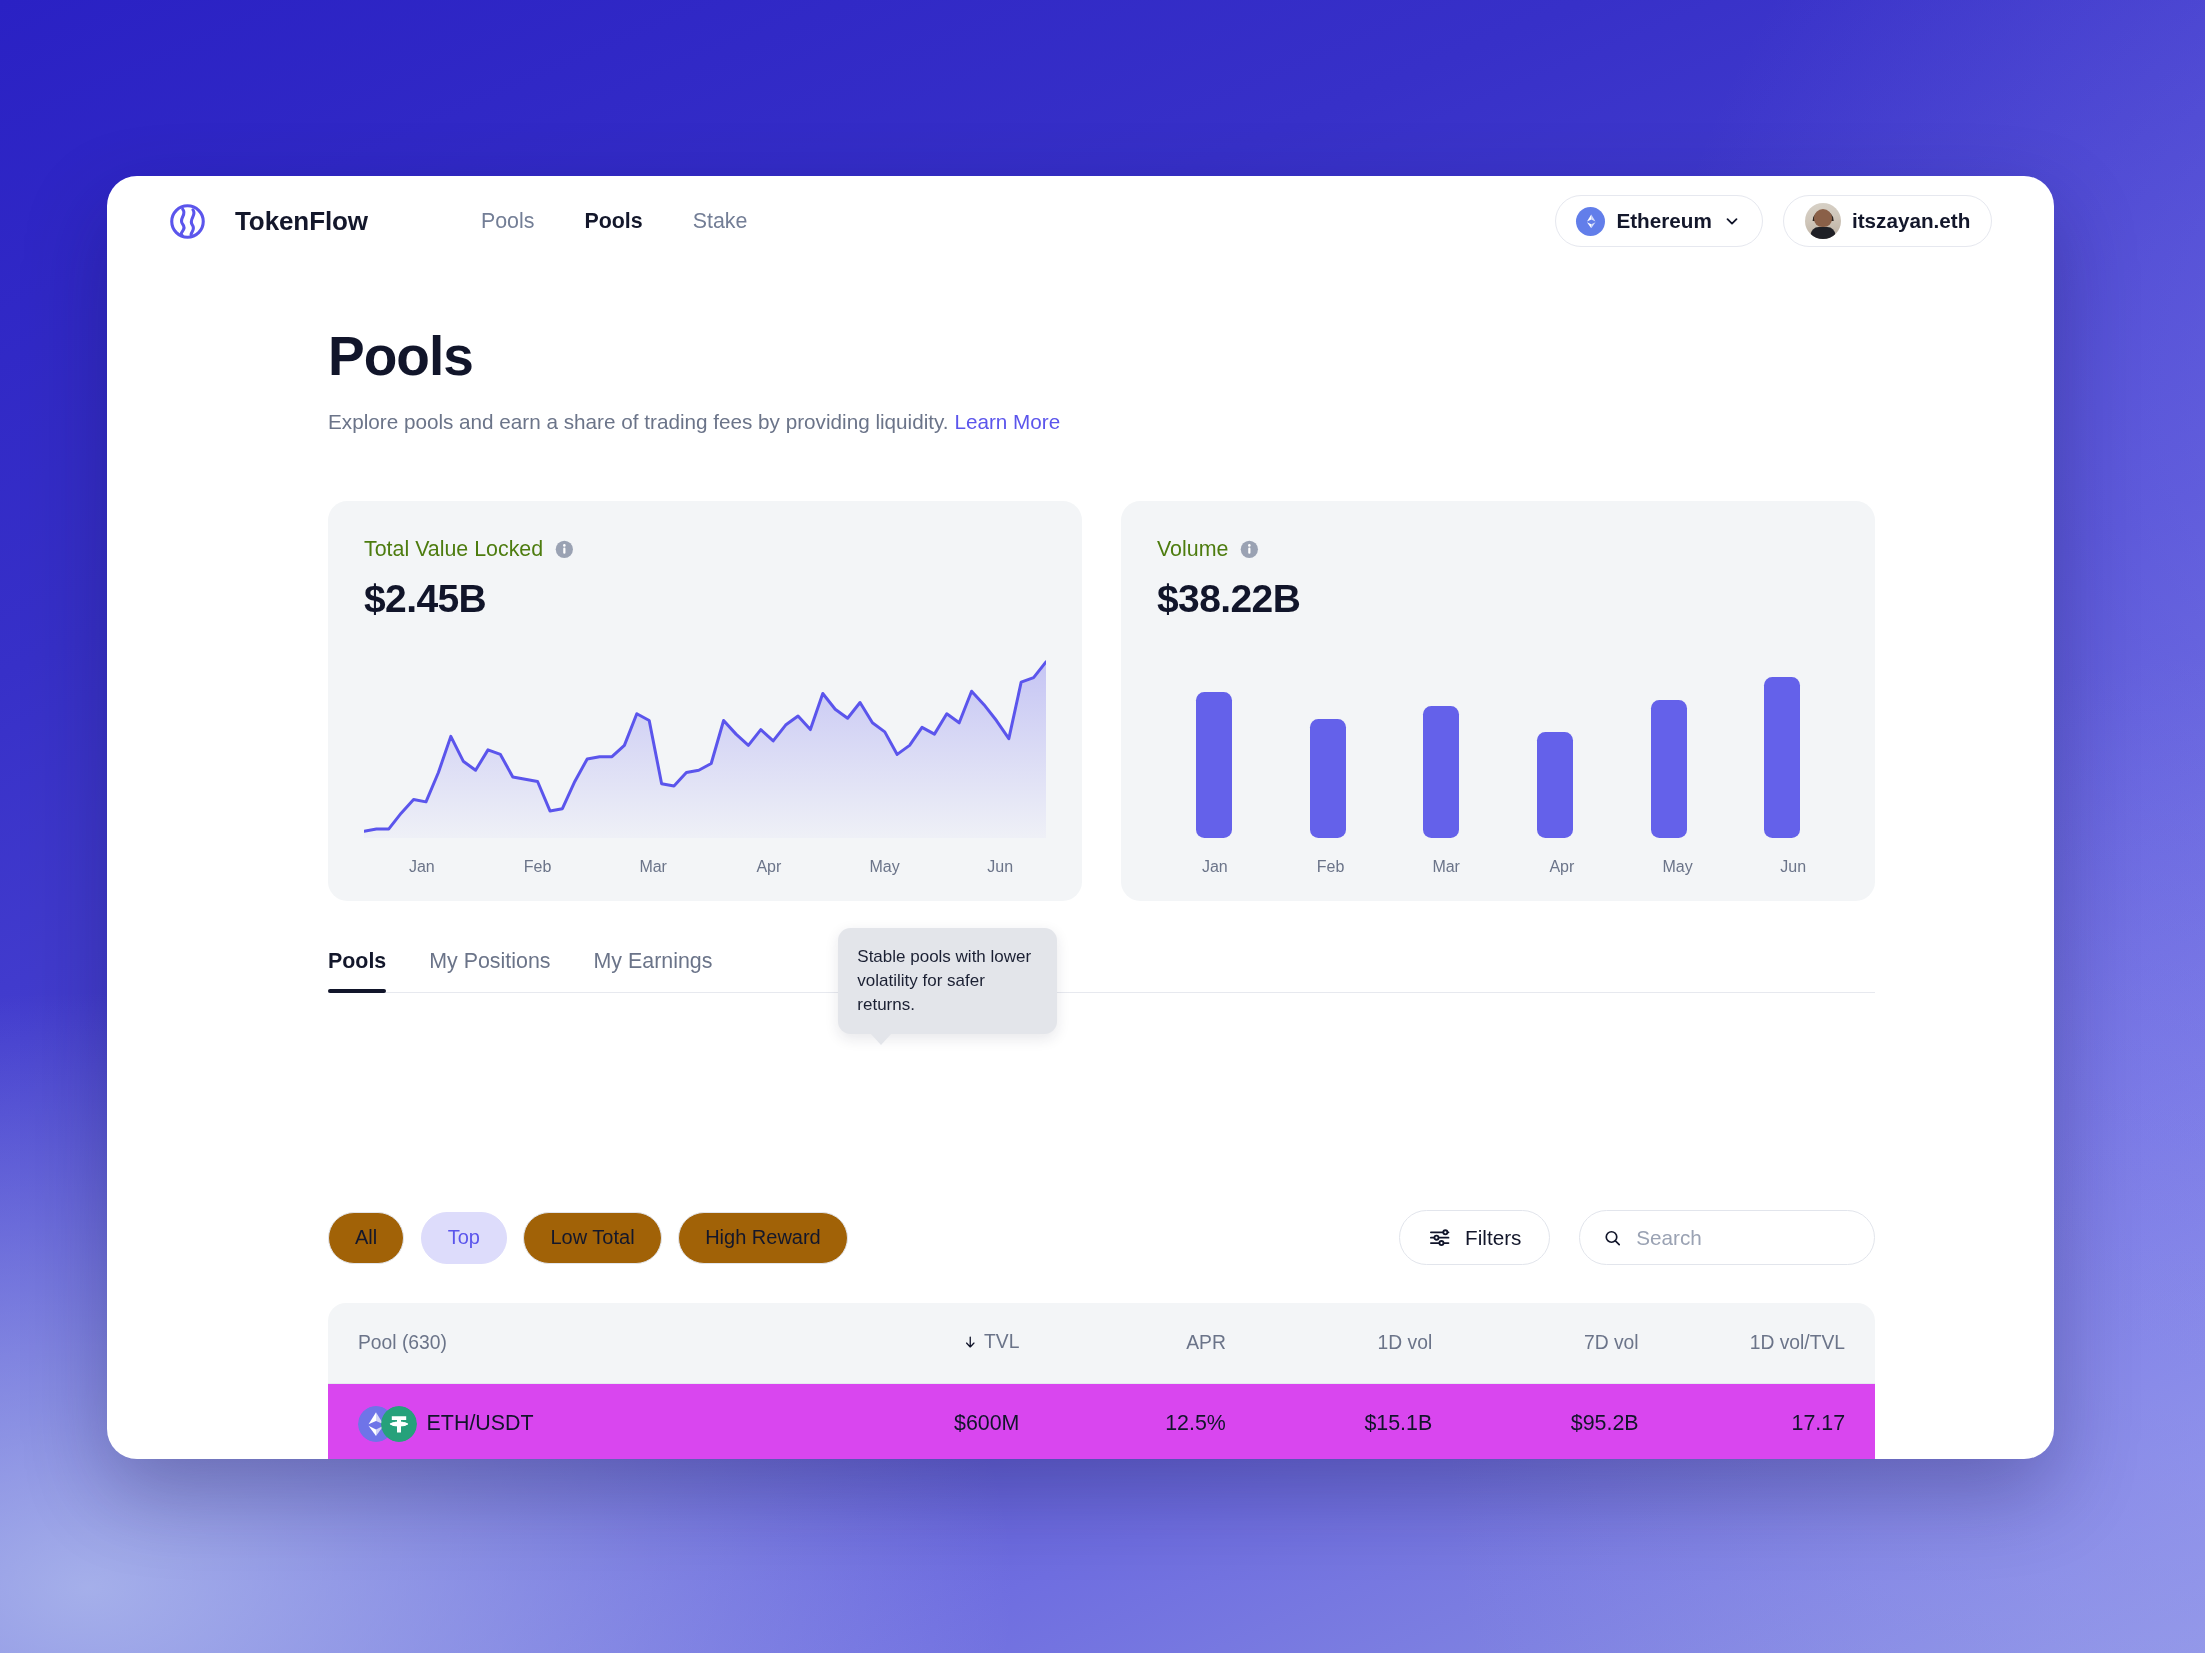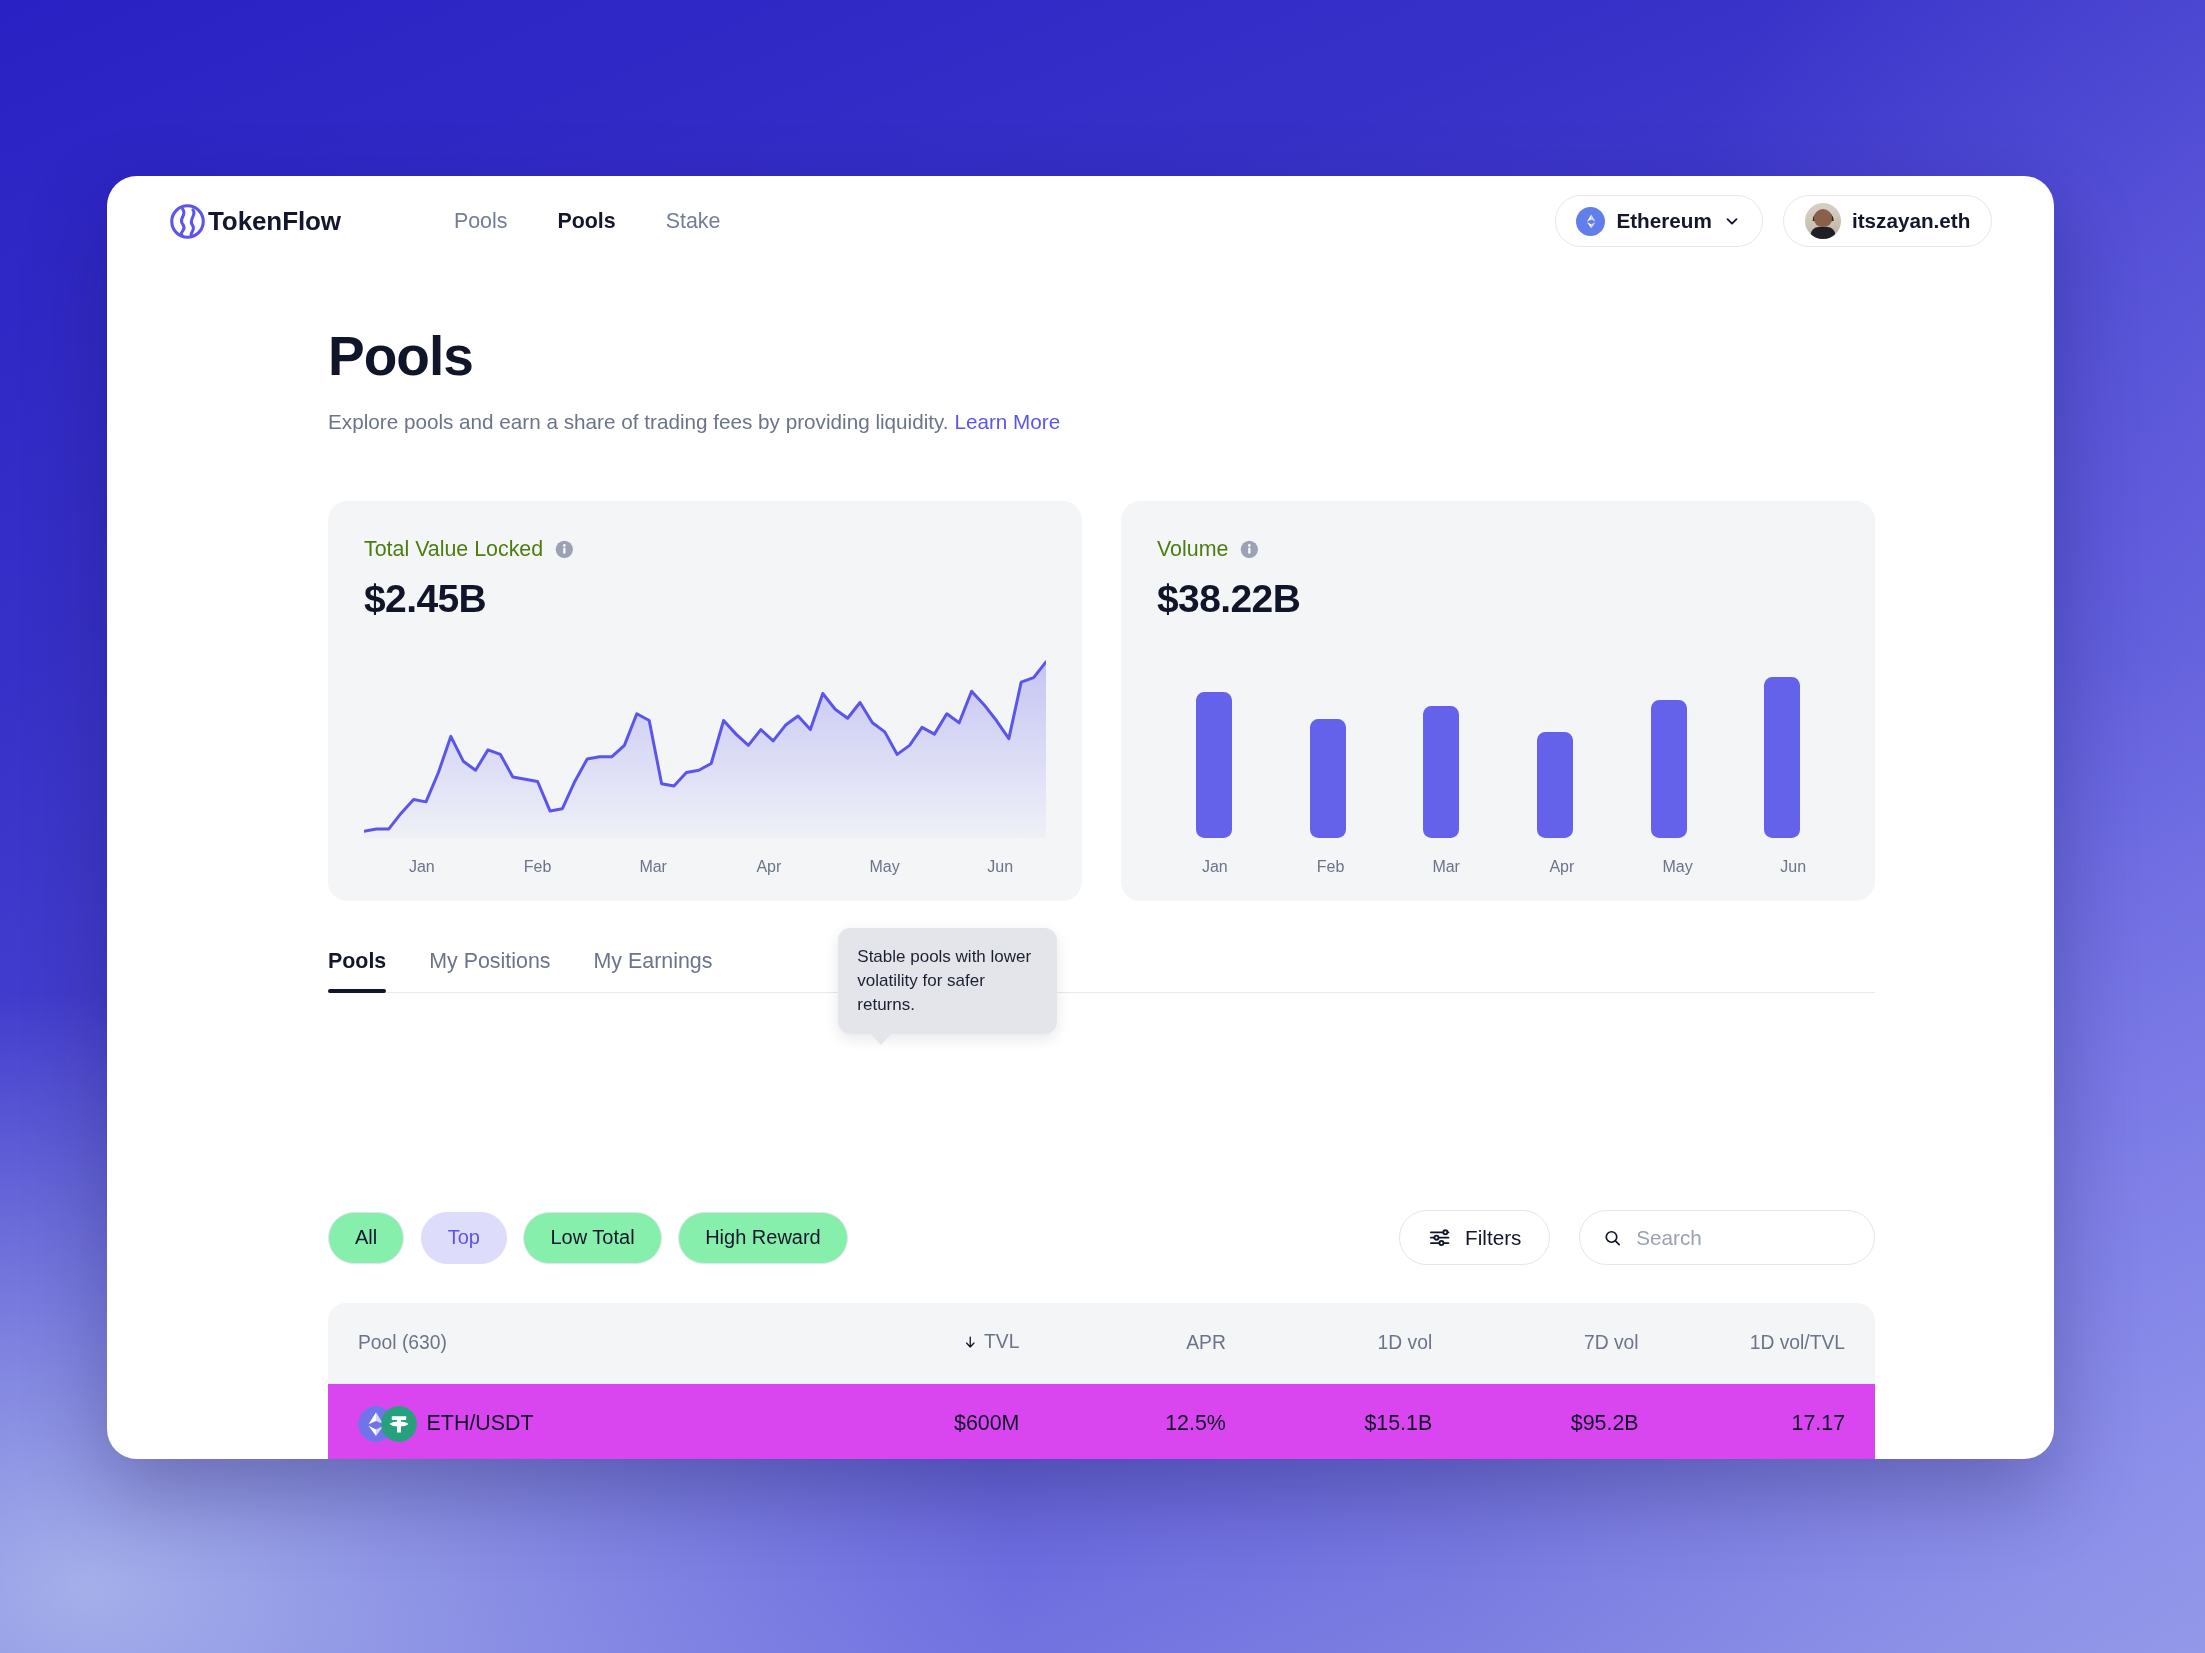--- a/index.html
+++ b/index.html
@@ -27,21 +27,21 @@
     box-shadow: 0 34px 83px rgba(20,18,70,0.30);
     overflow: hidden;
   }
 
   
   .navbar {
     position: absolute; left: 0; top: 0;
     width: 100%; height: 90px;
     display: flex; align-items: center;
   }
-  .brand { display: flex; align-items: center; gap: 2px; margin-left: 62px; }
+  .brand { display: flex; align-items: center; gap: 29px; margin-left: 62px; }
   .brand-logo { width: 37px; height: 37px; display: block; }
   .brand-name { font-size: 26px; font-weight: 700; color: #13172b; letter-spacing: -0.1px; }
 
   .nav-links { display: flex; align-items: center; gap: 50px; margin-left: 113px; }
   .nav-link { font-size: 21.4px; color: #737e96; font-weight: 500; cursor: pointer; white-space: nowrap; }
   .nav-link.active { color: #13172b; font-weight: 700; }
 
   .nav-right { margin-left: auto; margin-right: 62px; display: flex; align-items: center; gap: 20.7px; }
   .chip-pill {
     display: flex; align-items: center; gap: 11px;
@@ -139,21 +139,21 @@
 
   
   .filter-row {
     position: absolute; left: 221px; top: 1034px; width: 1547px;
     display: flex; align-items: center;
   }
   .chips { display: flex; gap: 16.5px; }
   .fchip {
     height: 52px; padding: 0 26px;
     border: 1.4px solid #e2e5ec; border-radius: 26px;
-    background: #86efac; color: #13172b; font-size: 20px; font-weight: 500;
+    background: #a16207; color: #13172b; font-size: 20px; font-weight: 500;
     display: flex; align-items: center; cursor: pointer; white-space: nowrap;
   }
   .fchip.active { background: #dddcfb; border-color: #dddcfb; color: #5b55ec; }
 
   .right-tools { margin-left: auto; display: flex; align-items: center; gap: 29px; }
   .filters-btn {
     height: 55px; padding: 0 27.6px;
     border: 1.4px solid #e2e5ec; border-radius: 27.6px; background: #fff;
     display: flex; align-items: center; gap: 13.8px; cursor: pointer;
   }

